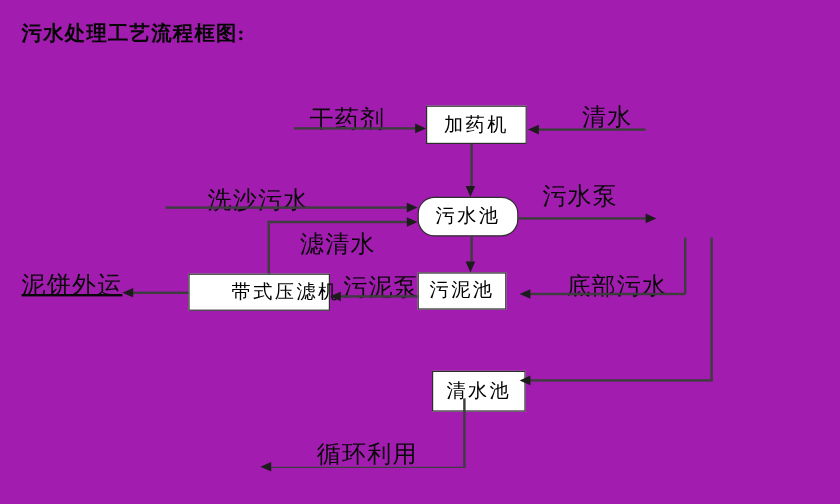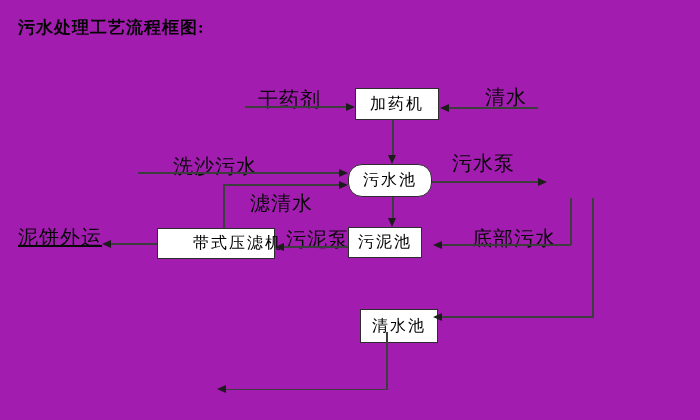--- a/index.html
+++ b/index.html
@@ -42,20 +42,21 @@
   <div class="node" style="left:340px;top:309px;width:78px;height:34px;margin-left:20px;">清水池</div>
 
   <div class="lbl" style="left:258px;top:86px;">干药剂</div>
   <div class="lbl" style="left:485px;top:84px;">清水</div>
   <div class="lbl" style="left:173px;top:153px;">洗沙污水</div>
   <div class="lbl" style="left:250px;top:190px;">滤清水</div>
   <div class="lbl" style="left:452px;top:150px;font-family:Liberation Mono, monospace;">污水泵</div>
   <div class="lbl" style="left:472px;top:225px;">底部污水</div>
   <div class="lbl" style="left:286px;top:226px;">污泥泵</div>
   <div class="lbl" style="left:18px;top:224px;text-decoration:underline;">泥饼外运</div>
+  <div class="lbl" style="left:264px;top:365px;">循环利用</div>
 
   <div class="hline" style="left:245px;top:106px;width:102px;"></div>
   <div class="ah ah-r" style="left:346px;top:102.5px;"></div>
 
   <div class="hline" style="left:447px;top:107px;width:91px;"></div>
   <div class="ah ah-l" style="left:440px;top:103.5px;"></div>
 
   <div class="vline" style="left:392px;top:120px;height:37px;"></div>
   <div class="ah ah-d" style="left:388px;top:155px;"></div>
 

